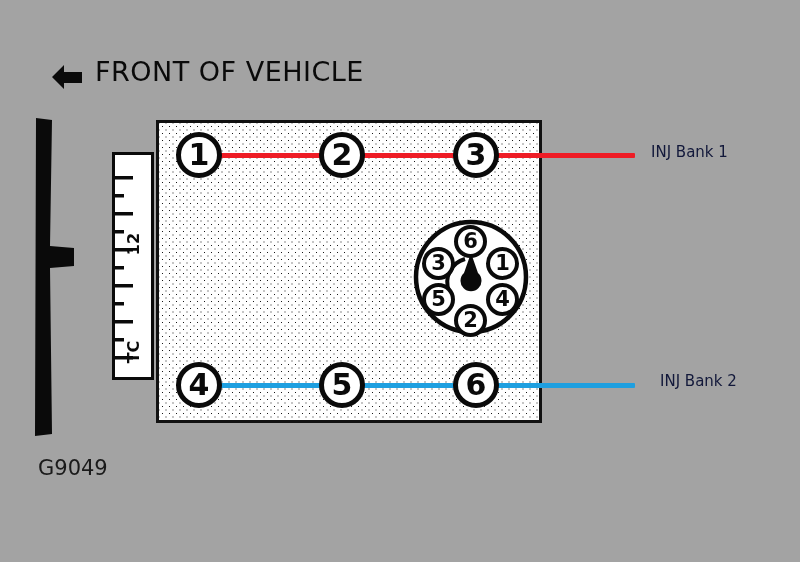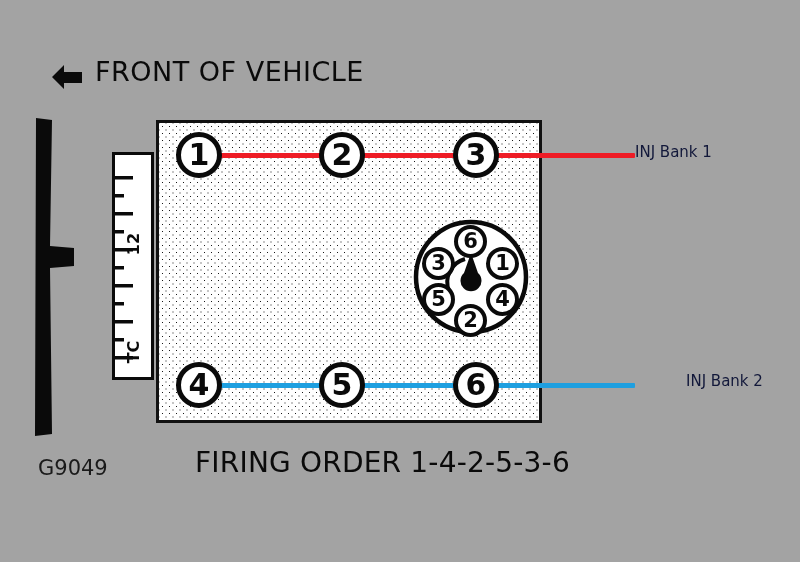--- a/index.html
+++ b/index.html
@@ -117,22 +117,22 @@
     background: #1e9fe0;
   }
   .bank-label {
     position: absolute;
     font-family: "DejaVu Sans", sans-serif;
     font-size: 15px;
     font-weight: 400;
     color: #12183a;
     white-space: nowrap;
   }
-  #bank1-label { left: 635px; top: 143px; text-align: center; }
-  #bank2-label { left: 660px; top: 372px; margin-left: 26px; }
+  #bank1-label { left: 651px; top: 143px; text-align: center; }
+  #bank2-label { left: 660px; top: 372px; }
 
   
   #distributor {
     position: absolute;
     left: 413px;
     top: 219px;
     width: 116px;
     height: 116px;
   }
   .dist-terminal {
@@ -262,16 +262,15 @@
       <span>2</span>
     </div>
     <div class="dist-terminal dt-5">
       <span>5</span>
     </div>
     <div class="dist-terminal dt-3">
       <span>3</span>
     </div>
   </div>
 
-  <div id="firing-order">FIRING ORDER 1-4-2-5-3-6</div>
   <div id="figure-code">G9049</div>
 
 </div>
 
 </body></html>

